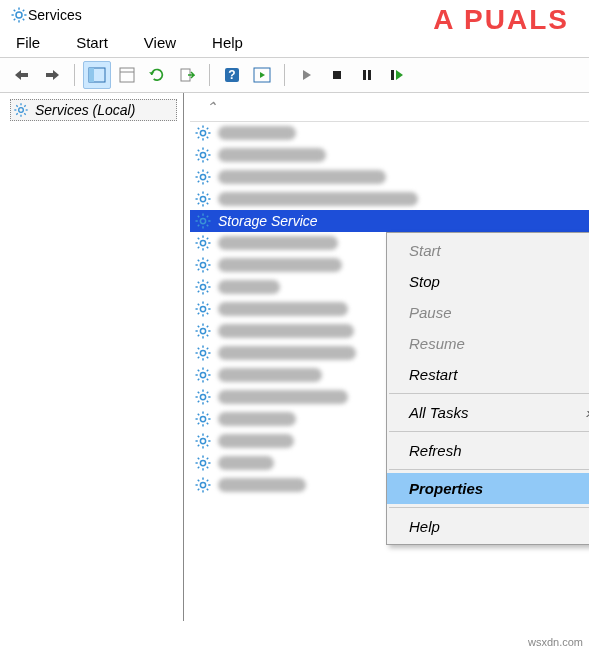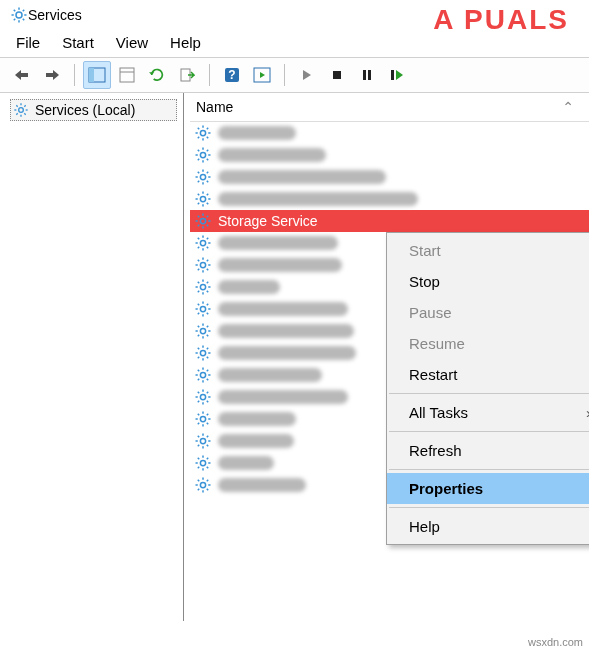--- a/index.html
+++ b/index.html
@@ -25,21 +25,21 @@
     top: 4px;
     right: 20px;
     font-size: 28px;
     font-weight: 800;
     letter-spacing: 2px;
     color: #ef4444;
     font-family: Arial, sans-serif;
   }
   .menubar {
     display: flex;
-    gap: 22px;
+    gap: 36px;
     padding: 4px 16px 6px;
     font-size: 15px;
   }
   .menubar span { cursor: default; }
   .toolbar {
     display: flex;
     align-items: center;
     padding: 3px 8px;
     border-top: 1px solid #d0d0d0;
     border-bottom: 1px solid #d0d0d0;
@@ -50,20 +50,21 @@
     width: 28px; height: 28px;
     display: flex; align-items: center; justify-content: center;
     border: 1px solid transparent;
     border-radius: 2px;
   }
   .tool-btn.active { background: #cce8ff; border-color:#99c2e8; }
   .tool-sep { width: 1px; height: 22px; background: #c0c0c0; margin: 0 6px; }
   .content {
     display: flex;
     height: calc(100% - 120px);
+    font-style: italic;
   }
   .tree-pane {
     width: 184px;
     border-right: 1px solid #888;
     padding: 4px 0 0 4px;
   }
   .tree-item {
     display: flex;
     align-items: center;
     gap: 6px;
@@ -89,21 +90,21 @@
     display:flex; align-items:center; gap:6px;
     padding: 2px 4px;
     height: 22px;
   }
   .row .blur-line {
     height: 14px;
     background: #b8b8b8;
     border-radius: 7px;
     filter: blur(2px);
   }
-  .row.selected { background:#ef4444; color:#fff;text-align:right; }
+  .row.selected { background:#1d4ed8; color:#fff;text-align:right; }
   .row.selected .svc-label{ font-weight:400;}
   .svc-label{ white-space:nowrap; }
   .gear-small { width:18px; height:18px; flex-shrink:0; display:inline-block;}
   .ctx-menu {
     position: absolute;
     left: 196px;
     top: 2px;
     width: 228px;
     background: #f2f2f2;
     border: 1px solid #a0a0a0;
@@ -249,21 +250,20 @@
               <line x1="17" y1="7" x2="19" y2="5"></line>
             </g>
           </svg>
       </span>
       <span>Services (Local)</span>
     </div>
   </div>
 
   <div class="list-pane">
     <div class="list-header">
-      <span class="col-name">Name</span>
       <span class="sort-caret">⌃</span>
     </div>
     <div class="list-body" id="list-body">
 
     <div class="row">
           <span class="gear-small"><svg width="18" height="18" viewBox="0 0 24 24">
               <circle cx="12" cy="12" r="3.5" fill="none" stroke="#3a93d6" stroke-width="2"></circle>
               <g stroke="#3a93d6" stroke-width="2">
                 <line x1="12" y1="2" x2="12" y2="5"></line>
                 <line x1="12" y1="19" x2="12" y2="22"></line>

